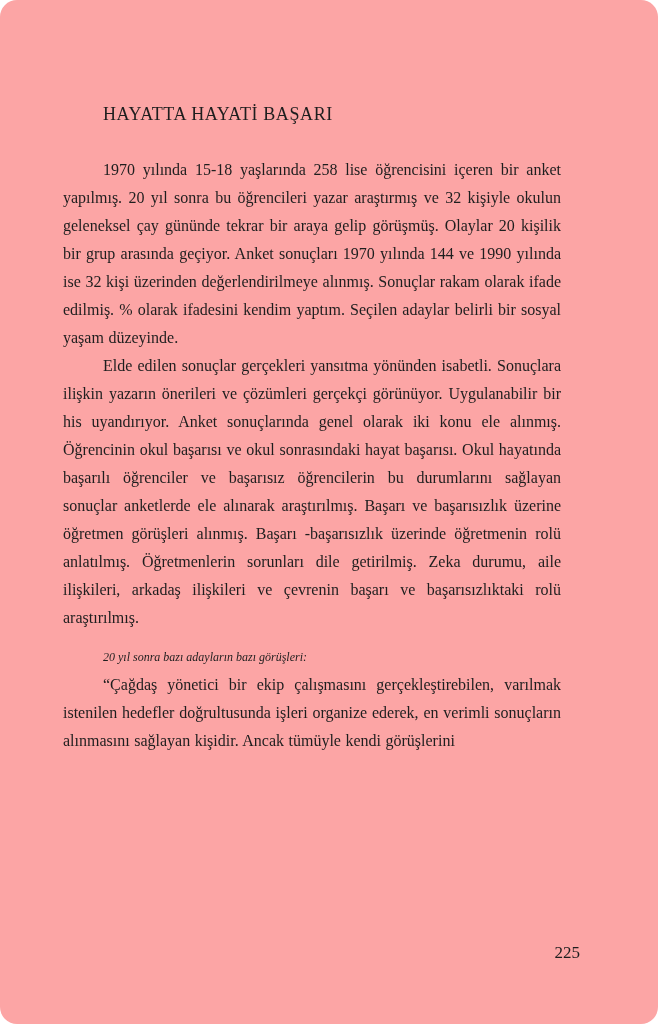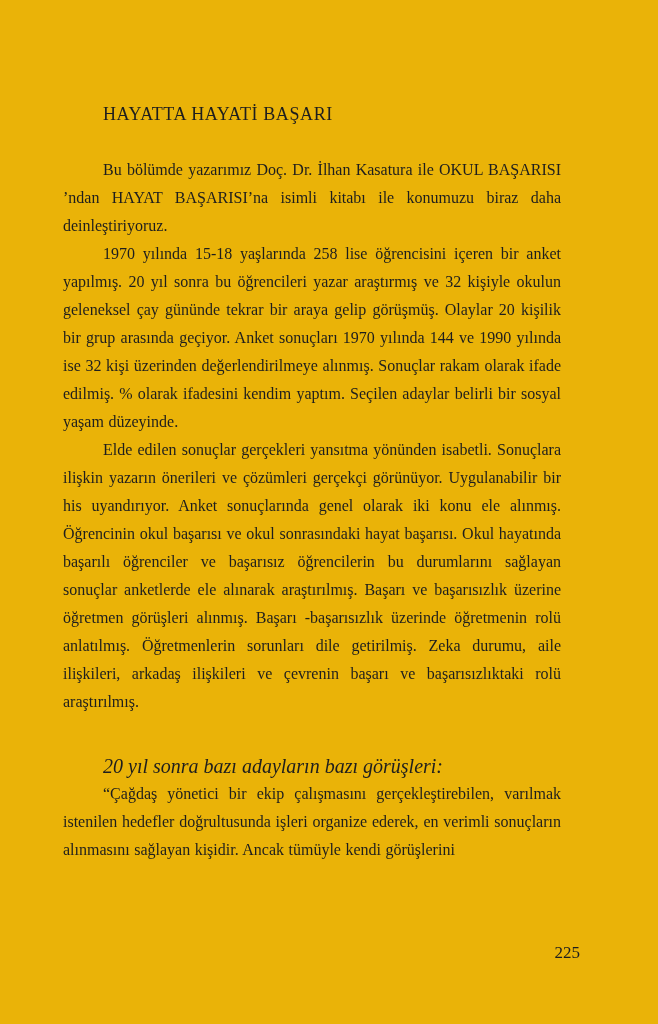--- a/index.html
+++ b/index.html
@@ -4,67 +4,67 @@
 <style>
   html, body {
     margin: 0;
     padding: 0;
     background: #ffffff;
   }
   .page {
     position: relative;
     width: 658px;
     height: 1024px;
-    background: #eab308;
+    background: #fca5a5;
     font-family: "Liberation Serif", "DejaVu Serif", serif;
     color: #1e1e1e;
     overflow: hidden;
     box-sizing: border-box;
     padding: 100px 97px 0 63px;
+    border-radius: 17px;
   }
   .title {
     font-size: 18px;
     font-weight: normal;
     letter-spacing: 0.6px;
     line-height: 28px;
     margin: 0 0 28px 0;
     padding-left: 40px;
   }
   p.body {
     font-size: 16px;
     line-height: 28px;
     margin: 0;
     text-align: justify;
     text-indent: 40px;
     word-spacing: 0.5px;
   }
   p.section-note {
-    font-size: 20px;
+    font-size: 12px;
     line-height: 28px;
-    margin: 36px 0 0 0;
+    margin: 11px 0 0 0;
     text-indent: 40px;
     font-style: italic;
     text-align: left;
   }
   .pagenum {
     position: absolute;
     right: 78px;
     top: 943px;
     font-size: 17px;
     color: #1e1e1e;
   }
 </style>
 </head>
 <body>
 
 <div class="page">
 
   <h1 class="title">HAYATTA HAYATİ BAŞARI</h1>
 
-  <p class="body">Bu bölümde yazarımız Doç. Dr. İlhan Kasatura ile OKUL BAŞARISI ’ndan HAYAT BAŞARISI’na isimli kitabı ile konumuzu biraz daha deinleştiriyoruz.</p>
 
 
   <p class="body">1970 yılında 15-18 yaşlarında 258 lise öğrencisini içeren bir anket yapılmış. 20 yıl sonra bu öğrencileri yazar araştırmış ve 32 kişiyle okulun geleneksel çay gününde tekrar bir araya gelip görüşmüş. Olaylar 20 kişilik bir grup arasında geçiyor. Anket sonuçları 1970 yılında 144 ve 1990 yılında ise 32 kişi üzerinden değerlendirilmeye alınmış. Sonuçlar rakam olarak ifade edilmiş. % olarak ifadesini kendim yaptım. Seçilen adaylar belirli bir sosyal yaşam düzeyinde.</p>
 
   <p class="body">Elde edilen sonuçlar gerçekleri yansıtma yönünden isabetli. Sonuçlara ilişkin yazarın önerileri ve çözümleri gerçekçi görünüyor. Uygulanabilir bir his uyandırıyor. Anket sonuçlarında genel olarak iki konu ele alınmış. Öğrencinin okul başarısı ve okul sonrasındaki hayat başarısı. Okul hayatında başarılı öğrenciler ve başarısız öğrencilerin bu durumlarını sağlayan sonuçlar anketlerde ele alınarak araştırılmış. Başarı ve başarısızlık üzerine öğretmen görüşleri alınmış. Başarı -başarısızlık üzerinde öğretmenin rolü anlatılmış. Öğretmenlerin sorunları dile getirilmiş. Zeka durumu, aile ilişkileri, arkadaş ilişkileri ve çevrenin başarı ve başarısızlıktaki rolü araştırılmış.</p>
 
   <p class="section-note">20 yıl sonra bazı adayların bazı görüşleri:</p>
 
   <p class="body">“Çağdaş yönetici bir ekip çalışmasını gerçekleştirebilen, varılmak istenilen hedefler doğrultusunda işleri organize ederek, en verimli sonuçların alınmasını sağlayan kişidir. Ancak tümüyle kendi görüşlerini</p>
 

